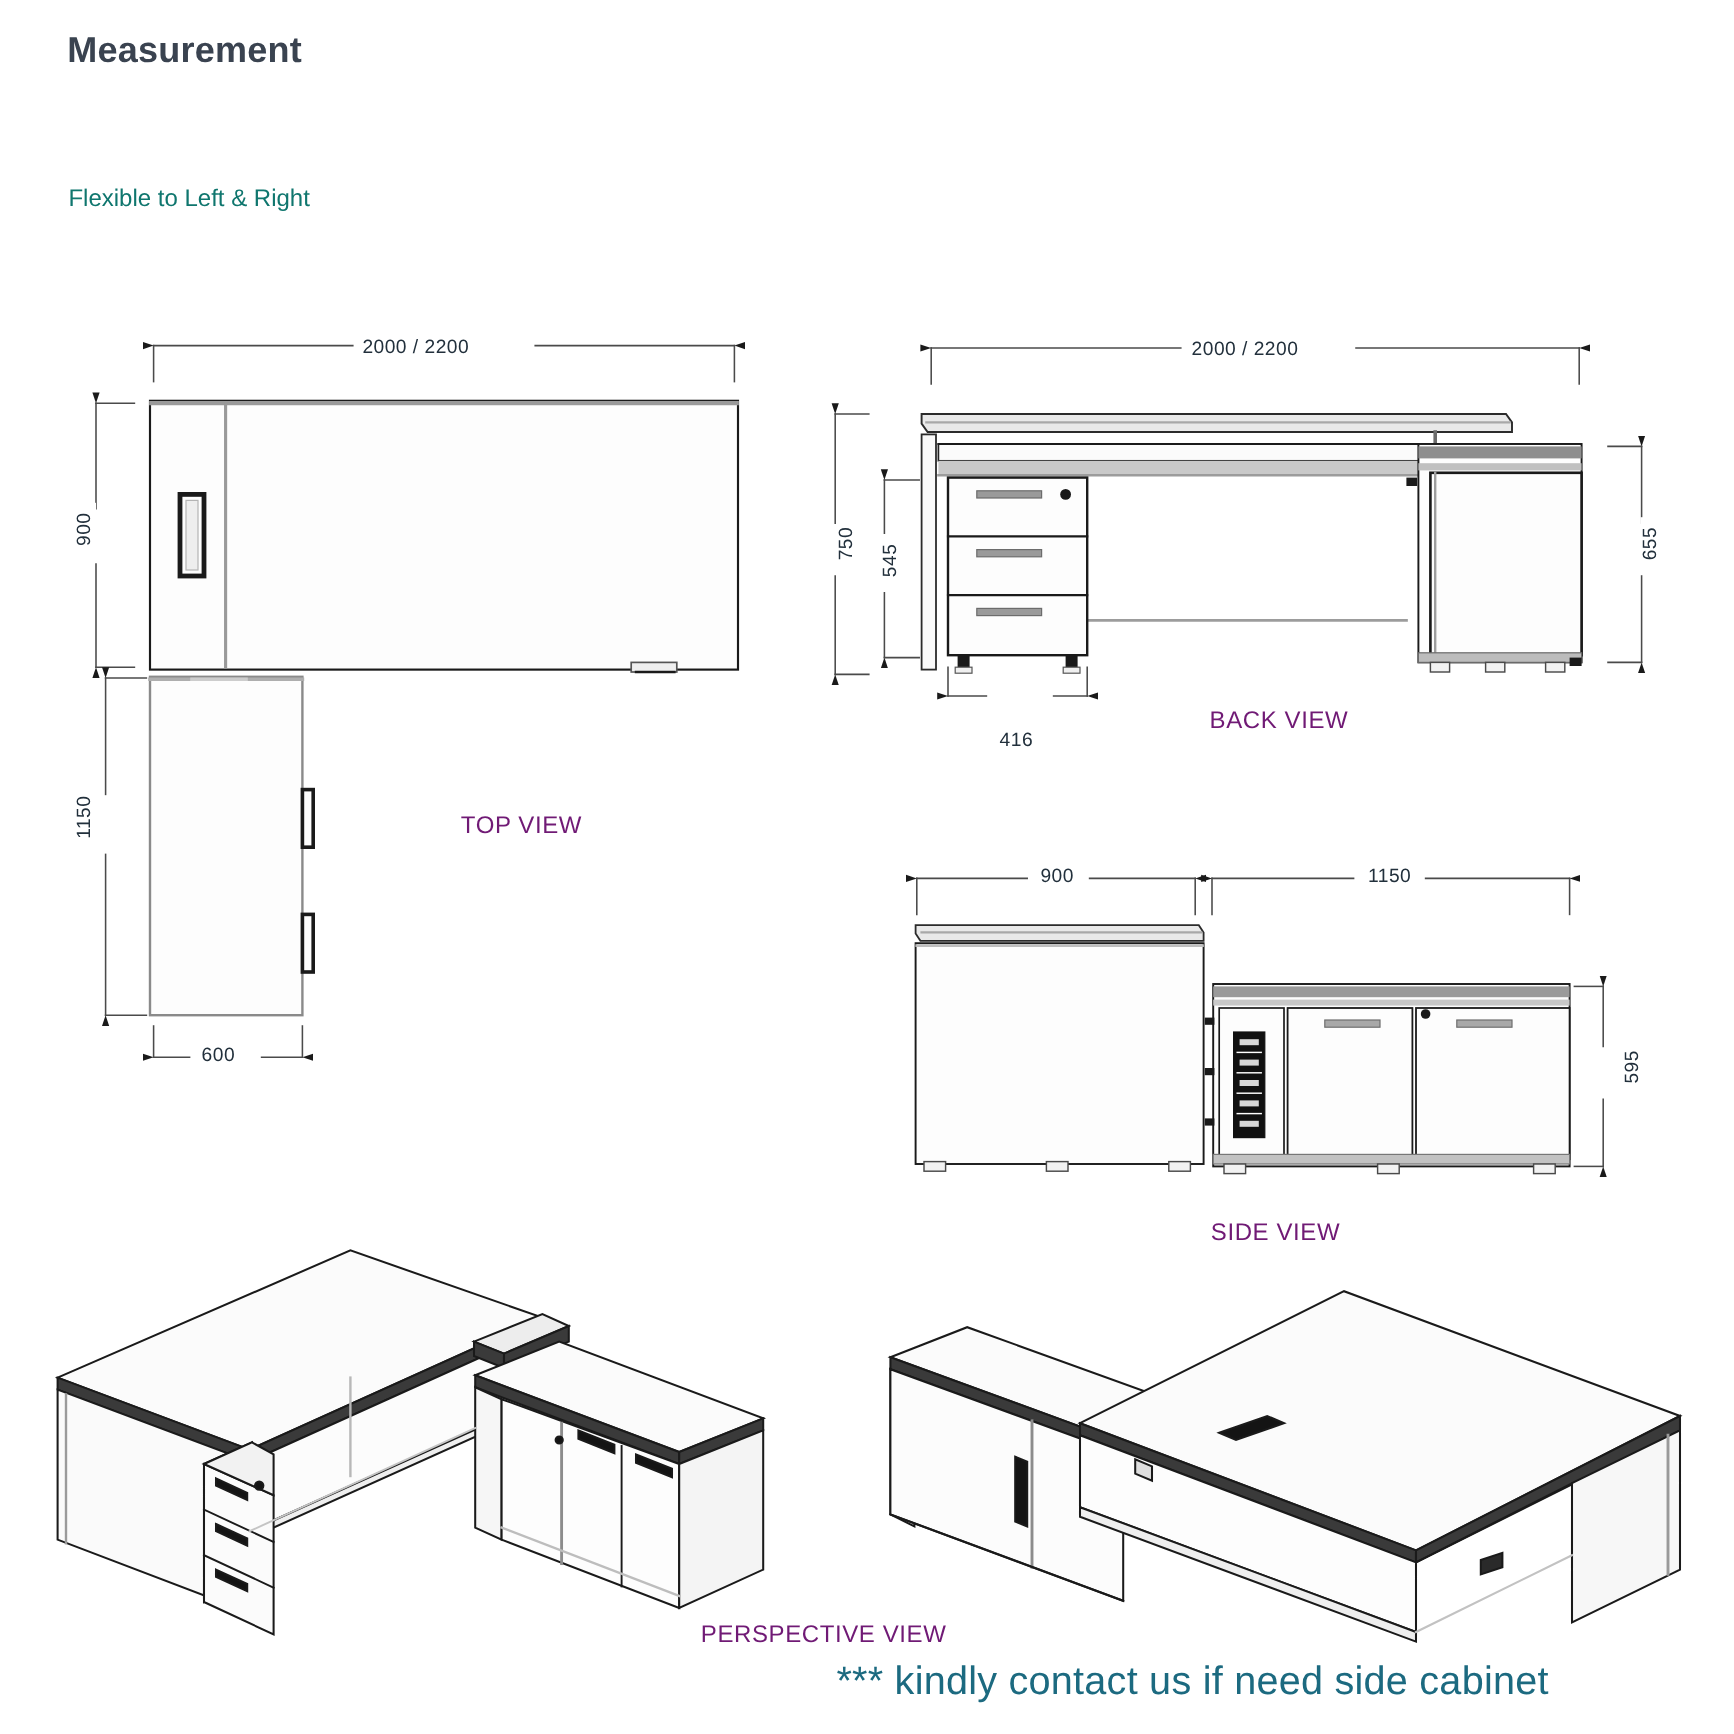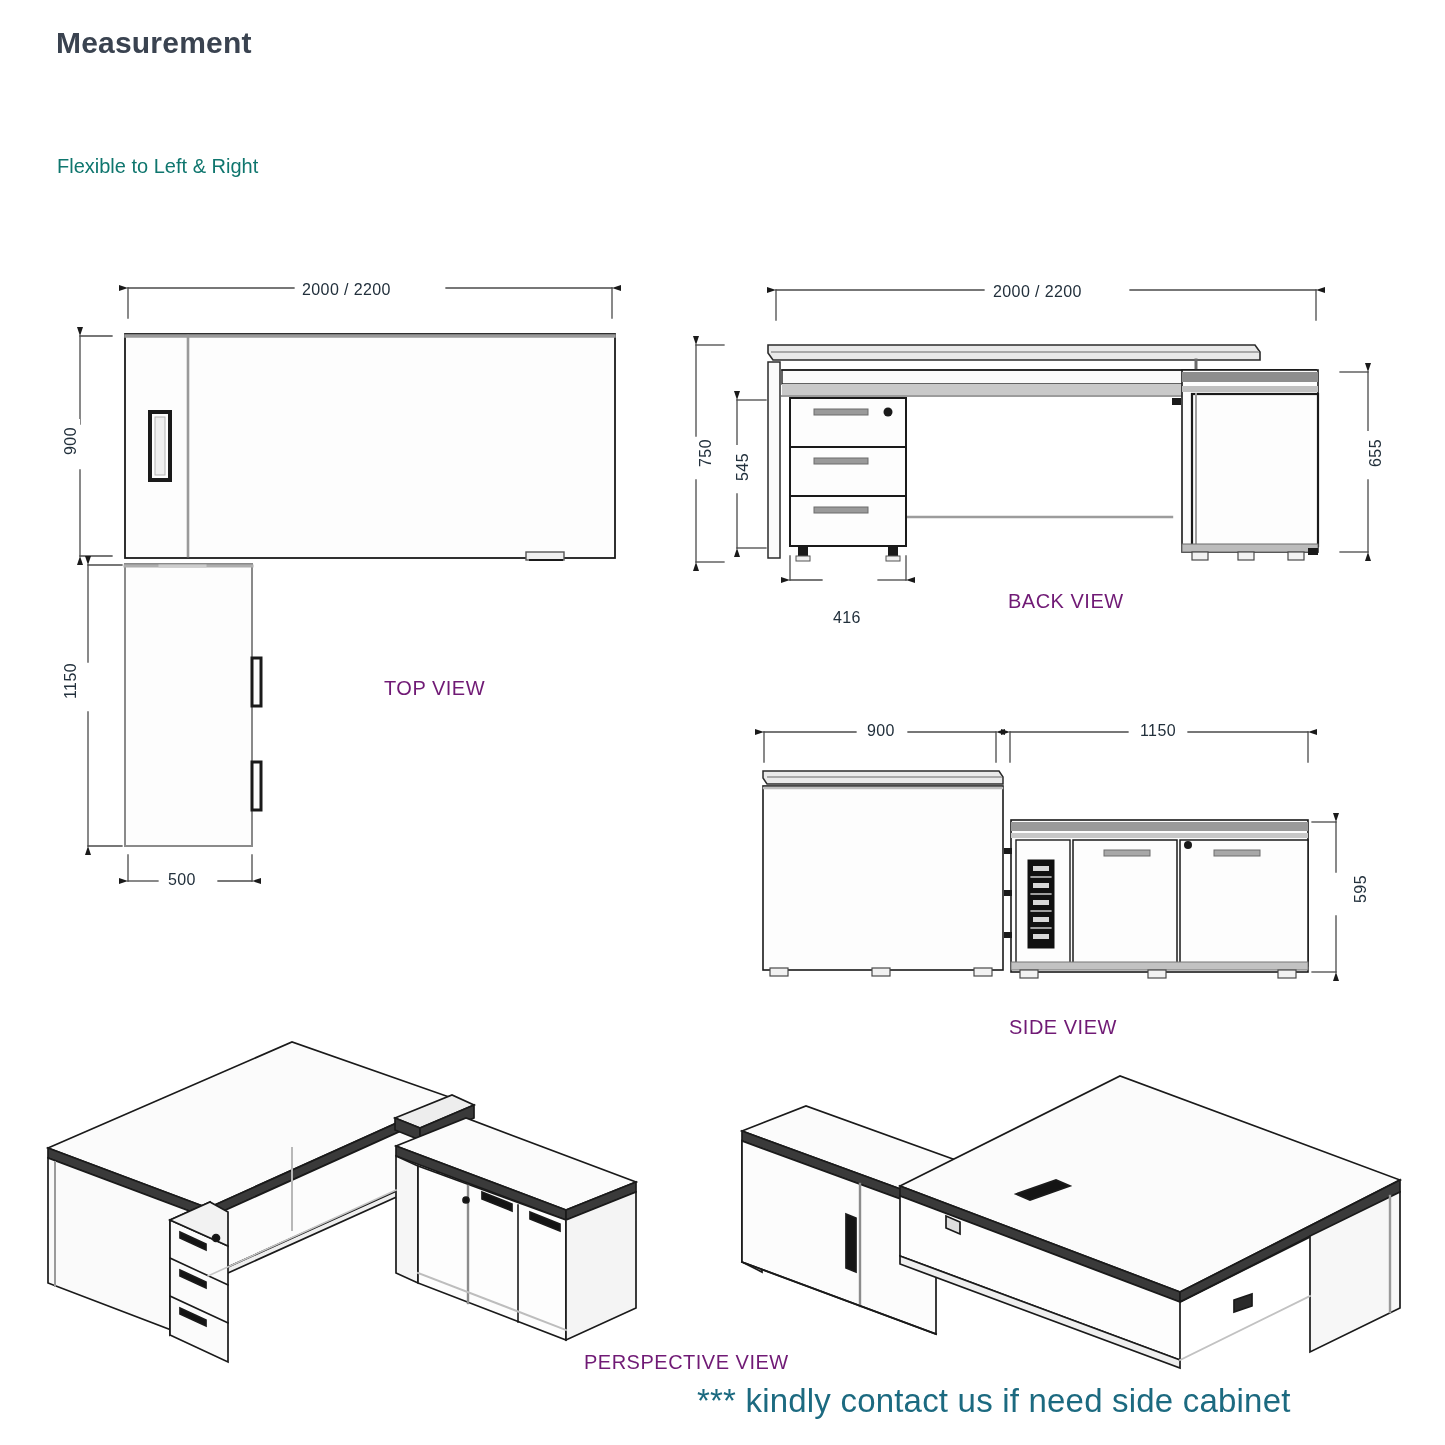--- a/index.html
+++ b/index.html
@@ -433,21 +433,21 @@
 
     </g>
   </svg>
 
   <div class="dim-text" id="dim-top-width">2000 / 2200</div>
 
   <div class="dim-text vert" id="dim-top-depth">900</div>
 
   <div class="dim-text vert" id="dim-top-side-h">1150</div>
 
-  <div class="dim-text" id="dim-top-side-w">500</div>
+  <div class="dim-text" id="dim-top-side-w">600</div>
 
   <div class="dim-text" id="dim-back-width">2000 / 2200</div>
 
   <div class="dim-text vert" id="dim-back-750">750</div>
 
   <div class="dim-text vert" id="dim-back-545">545</div>
 
   <div class="dim-text" id="dim-back-416">416</div>
 
   <div class="dim-text vert" id="dim-back-655">655</div>

